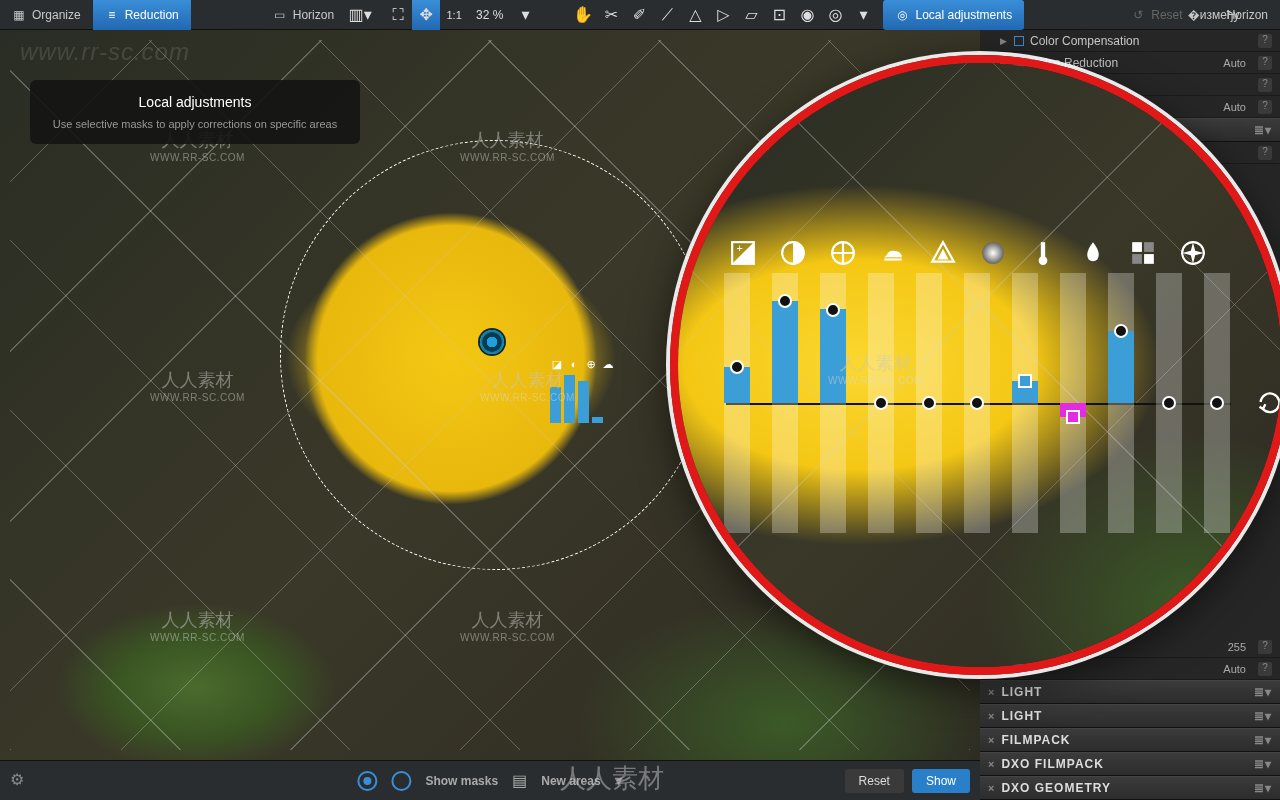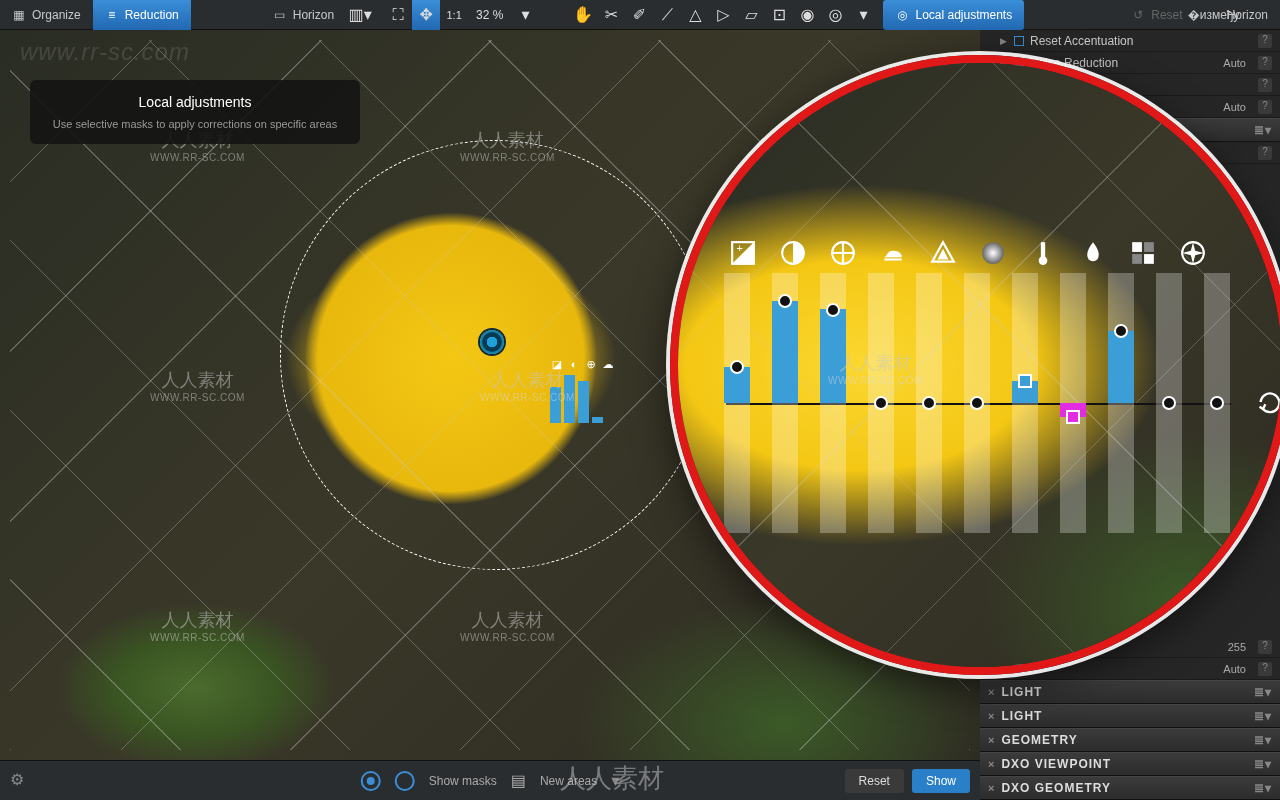--- a/index.html
+++ b/index.html
@@ -97,21 +97,21 @@
   .rpanel-col { display:flex; flex-direction:column; height:100%;}
   .rtool { position:absolute; right:0; top:220px; width:26px; display:flex; flex-direction:column; gap:6px; align-items:center; z-index:4;}
   .rtool span { color:#999; font-size:13px;}
 
   
   .bbar { position: absolute; bottom: 0; left: 0; right: 300px; height: 40px; background: #2a2d30; display: flex; align-items: center; padding: 0 10px; border-top: 1px solid #111;}
   .bbar .gear { width: 22px; height: 22px; color: #888;}
   .bbar-center { position: absolute; left: 50%; transform: translateX(-50%); display: flex; align-items: center; gap: 14px;}
   .bbar-center .circ { width: 20px; height: 20px; border: 2px solid #3a8ed8; border-radius: 50%; position: relative;}
   .bbar-center .circ.sel::after { content:''; position:absolute; inset:4px; background:#3a8ed8; border-radius:50%;}
-  .bbar-center .lbl { color: #aaa; font-size: 12px;}
+  .bbar-center .lbl { color: #aaa; font-size: 12px; font-weight: bold;}
   .bbar-right { margin-left: auto; display: flex; gap: 8px;}
   .btn { padding: 5px 14px; background: #3a3a3a; color: #ddd; font-size: 12px; border-radius: 3px; cursor: pointer;}
   .btn.primary { background: #2a7fc9; color: #fff;}
 
   
   .wm { position: absolute; color: rgba(220,220,220,0.45); font-size: 13px; text-align: center; pointer-events: none; line-height: 1.2; z-index: 3;}
   .wm .cn { font-size: 18px; color: rgba(200,200,200,0.5);}
   .wm .en { font-size: 10px; letter-spacing: 0.5px;}
   .wm-top { font-family: "Arial Black", Arial; font-size: 24px; color: rgba(255,255,255,0.12); letter-spacing: 1px; font-style: italic;}
 
@@ -369,21 +369,21 @@
         </svg></div>
     </div>
 </div>
 
 <div class="rpanel">
  <div class="rpanel-col">
   <div id="rp-rows">
         <div class="rp-row">
           <span class="tri">▶</span>
           <span class="sw"></span>
-          <span>Reset Accentuation</span>
+          <span>Color Compensation</span>
           <span class="val"></span>
           <span class="q">?</span>
         </div>
         <div class="rp-row">
           <span class="tri">▶</span>
           <span class="sw on"></span>
           <span>Noise Reduction</span>
           <span class="val">Auto</span>
           <span class="q">?</span>
         </div>
@@ -443,26 +443,26 @@
             <span>LIGHT</span>
             <span class="menu">≣▾</span>
           </div>
           <div class="rp-head">
             <span class="x">×</span>
             <span>LIGHT</span>
             <span class="menu">≣▾</span>
           </div>
           <div class="rp-head">
             <span class="x">×</span>
-            <span>GEOMETRY</span>
+            <span>FILMPACK</span>
             <span class="menu">≣▾</span>
           </div>
           <div class="rp-head">
             <span class="x">×</span>
-            <span>DXO VIEWPOINT</span>
+            <span>DXO FILMPACK</span>
             <span class="menu">≣▾</span>
           </div>
           <div class="rp-head">
             <span class="x">×</span>
             <span>DXO GEOMETRY</span>
             <span class="menu">≣▾</span>
           </div>
         </div>
   </div>
  </div>

